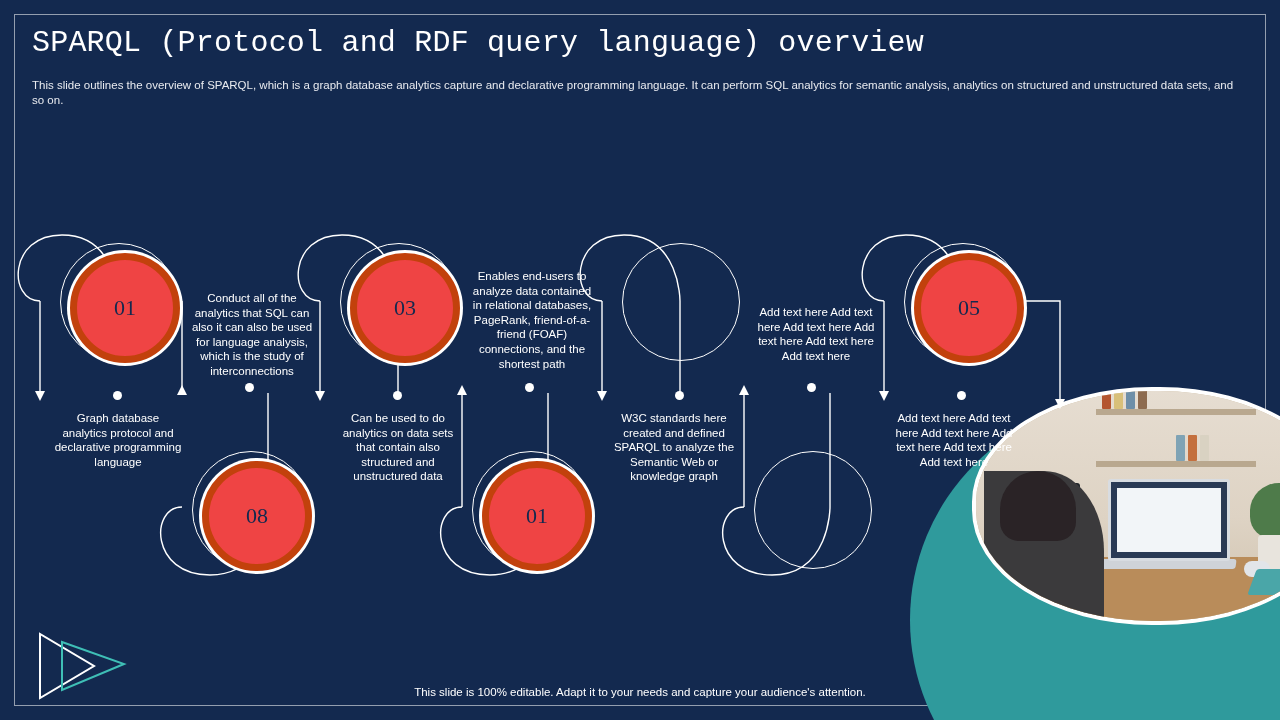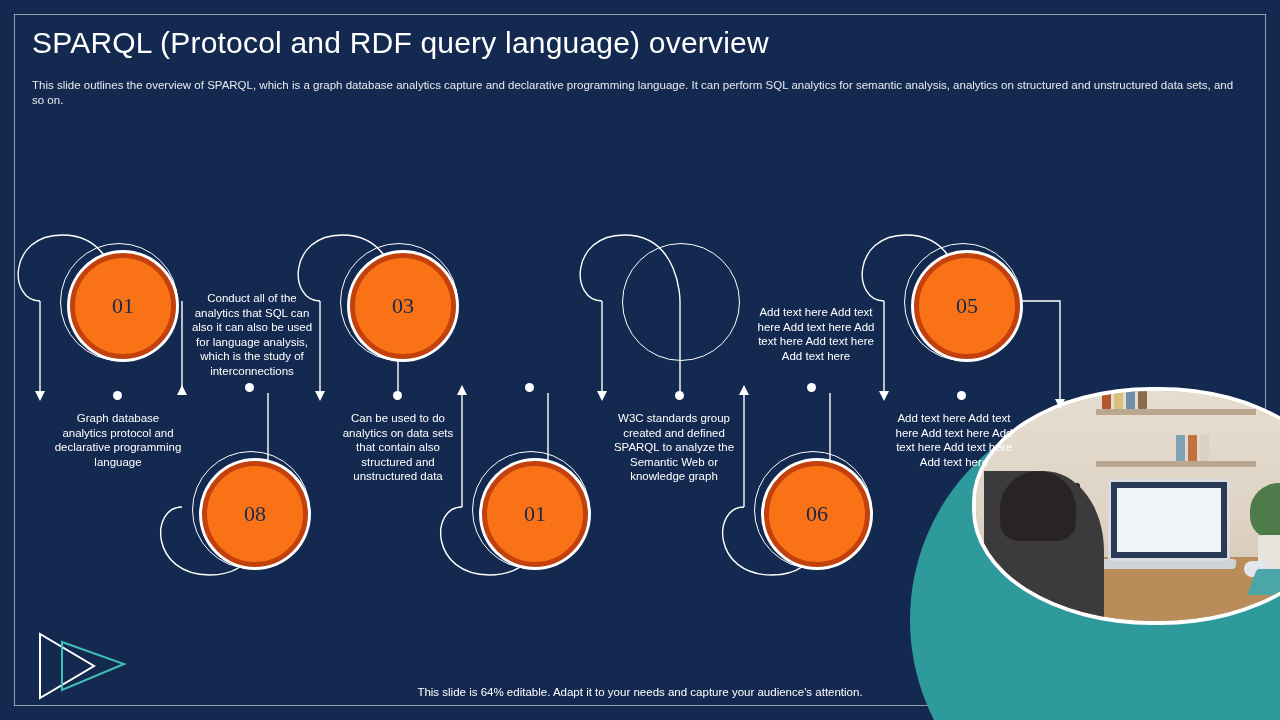--- a/index.html
+++ b/index.html
@@ -17,21 +17,21 @@
   
   .frame{
     position:absolute;
     left:14px; top:14px; right:14px; bottom:14px;
     border:1px solid rgba(255,255,255,0.55);
     pointer-events:none;
   }
   .title{
     position:absolute;
     left:32px; top:26px;
-    font-family:Liberation Sans, sans-serif;
+    font-family:Liberation Mono, monospace;
     font-size:30px;
     color:#ffffff;
     letter-spacing:0.2px;
   }
   .subtitle{
     position:absolute;
     left:32px; top:78px;
     width:1216px;
     font-size:11.5px;
     line-height:15px;
@@ -85,22 +85,22 @@
     color:#ffffff;
   }
 
   
   .diagram{position:absolute;left:0;top:215px;width:1280px;height:420px;}
 
   .node{
     position:absolute;
     width:96px;height:96px;
     border-radius:50%;
-    background:#f97316;
-    border:5px solid #c2410c;
+    background:#ef4444;
+    border:7px solid #c2410c;
     box-shadow:0 0 0 3px #ffffff;
     display:flex;align-items:center;justify-content:center;
     font-family:"Liberation Serif", serif;
     font-size:22px;
     color:#13294f;
     z-index:4;
   }
   .ring{
     position:absolute;
     width:116px;height:116px;
@@ -224,31 +224,31 @@
     <div class="text-block" style="left:188px;top:76px;">Conduct all of the analytics that SQL can also it can also be used for language analysis, which is the study of interconnections</div>
 
     <div class="ring" style="left:340px;top:28px;"></div>
     <div class="node" style="left:350px;top:38px;">03</div>
     <div class="dot" style="left:393px;top:176px;"></div>
     <div class="text-block" style="left:334px;top:196px;">Can be used to do analytics on data sets that contain also structured and unstructured data</div>
 
     <div class="ring" style="left:472px;top:236px;"></div>
     <div class="node" style="left:482px;top:246px;">01</div>
     <div class="dot" style="left:525px;top:168px;"></div>
+    <div class="text-block" style="left:468px;top:54px;">Enables end-users to analyze data contained in relational databases, PageRank, friend-of-a-friend (FOAF) connections, and the shortest path</div>
 
     <div class="ring" style="left:622px;top:28px;"></div>
     <div class="dot" style="left:675px;top:176px;"></div>
-    <div class="text-block" style="left:610px;top:196px;">W3C standards group created and defined SPARQL to analyze the Semantic Web or knowledge graph</div>
+    <div class="text-block" style="left:610px;top:196px;">W3C standards here created and defined SPARQL to analyze the Semantic Web or knowledge graph</div>
 
     <div class="ring" style="left:754px;top:236px;"></div>
-    <div class="node" style="left:764px;top:246px;">06</div>
     <div class="dot" style="left:807px;top:168px;"></div>
     <div class="text-block" style="left:752px;top:90px;">Add text here Add text here Add text here Add text here Add text here Add text here</div>
 
     <div class="ring" style="left:904px;top:28px;"></div>
     <div class="node" style="left:914px;top:38px;">05</div>
     <div class="dot" style="left:957px;top:176px;"></div>
     <div class="text-block" style="left:890px;top:196px;">Add text here Add text here Add text here Add text here Add text here Add text here</div>
 
   </div>
 
-  <div class="footer">This slide is 64% editable. Adapt it to your needs and capture your audience's attention.</div>
+  <div class="footer">This slide is 100% editable. Adapt it to your needs and capture your audience's attention.</div>
 </div>
 
 </body></html>

